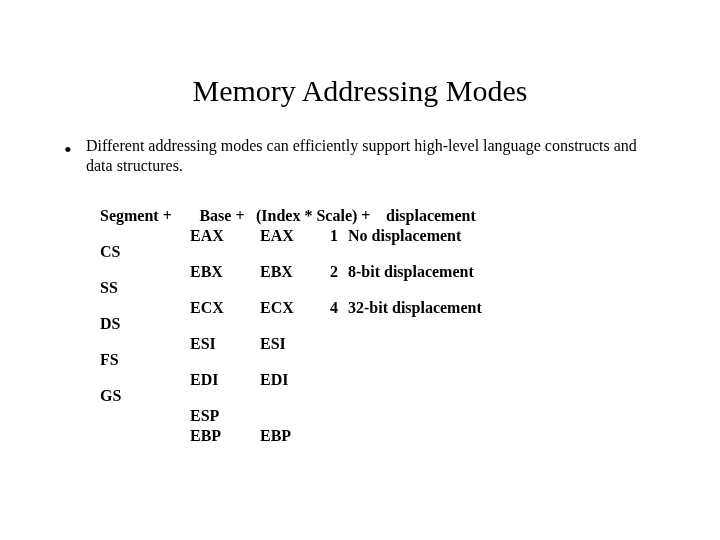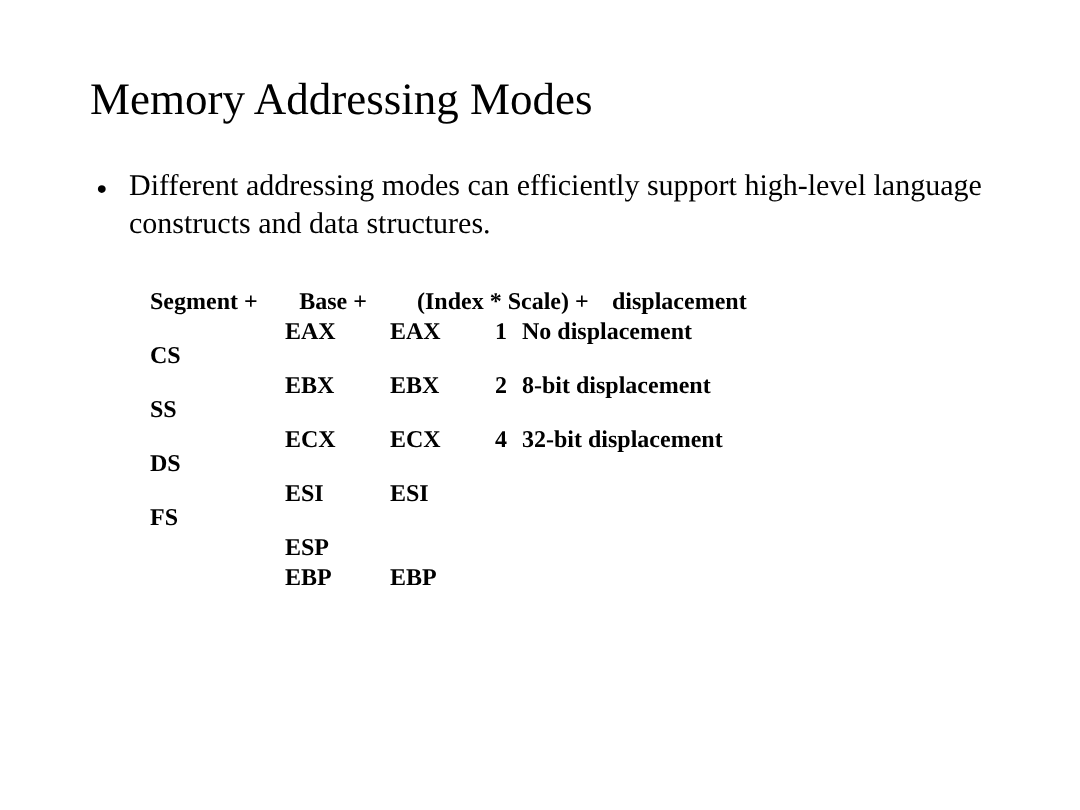--- a/index.html
+++ b/index.html
@@ -5,27 +5,29 @@
     * { margin: 0; padding: 0; box-sizing: border-box; }
     body {
       width: 720px;
       height: 540px;
       background: #fff;
       font-family: "Times New Roman", Times, serif;
       color: #000;
       padding: 50px 60px 0 60px;
     }
     .title {
+      text-align: center;
       font-size: 30px;
       font-weight: normal;
       margin-bottom: 28px;
+      margin-top: 24px;
     }
     .bullets {
       list-style: none;
-      font-size: 20px;
+      font-size: 16px;
       line-height: 1.25;
       margin-bottom: 30px;
     }
     .bullets li {
       position: relative;
       padding-left: 26px;
       margin-bottom: 2px;
     }
     .bullets li::before {
       content: "•";
@@ -45,21 +47,21 @@
       font-weight: bold;
     }
     .col-seg { width: 90px; margin-top: 16px; }
     .col-base { width: 70px; }
     .col-index { width: 70px; }
     .col-scale { width: 18px; }
     .col-disp { }
     .header-row { margin-bottom: 0; }
     .hdr-seg { width: 88px; }
     .hdr-base { width: 60px; text-align: center; }
-    .hdr-index { width: 126px; margin-left: 22px; }
+    .hdr-index { width: 126px; }
     .hdr-disp { }
   </style>
 </head>
 <body>
 
 <h1 class="title">Memory Addressing Modes</h1>
 
 <ul class="bullets">
   <li>Different addressing modes can efficiently support high-level language constructs and data structures.</li>
 </ul>
@@ -77,18 +79,21 @@
   <div class="data-row">
     <span class="col-seg">SS</span><span class="col-base">EBX</span><span class="col-index">EBX</span><span class="col-scale">2</span><span class="col-disp">8-bit displacement</span>
   </div>
   <div class="data-row">
     <span class="col-seg">DS</span><span class="col-base">ECX</span><span class="col-index">ECX</span><span class="col-scale">4</span><span class="col-disp">32-bit displacement</span>
   </div>
   <div class="data-row">
     <span class="col-seg">FS</span><span class="col-base">ESI</span><span class="col-index">ESI</span><span class="col-scale"></span><span class="col-disp"></span>
   </div>
   <div class="data-row">
+    <span class="col-seg">GS</span><span class="col-base">EDI</span><span class="col-index">EDI</span><span class="col-scale"></span><span class="col-disp"></span>
+  </div>
+  <div class="data-row">
     <span class="col-seg"></span><span class="col-base">ESP</span><span class="col-index"></span><span class="col-scale"></span><span class="col-disp"></span>
   </div>
   <div class="data-row">
     <span class="col-seg"></span><span class="col-base">EBP</span><span class="col-index">EBP</span><span class="col-scale"></span><span class="col-disp"></span>
   </div>
 </div>
 
 </body></html>

